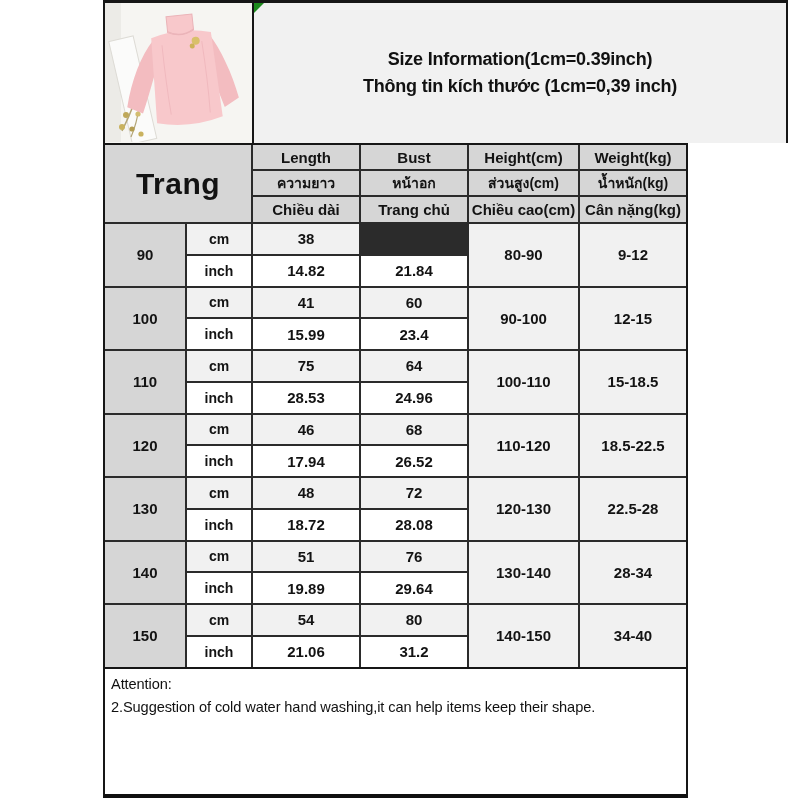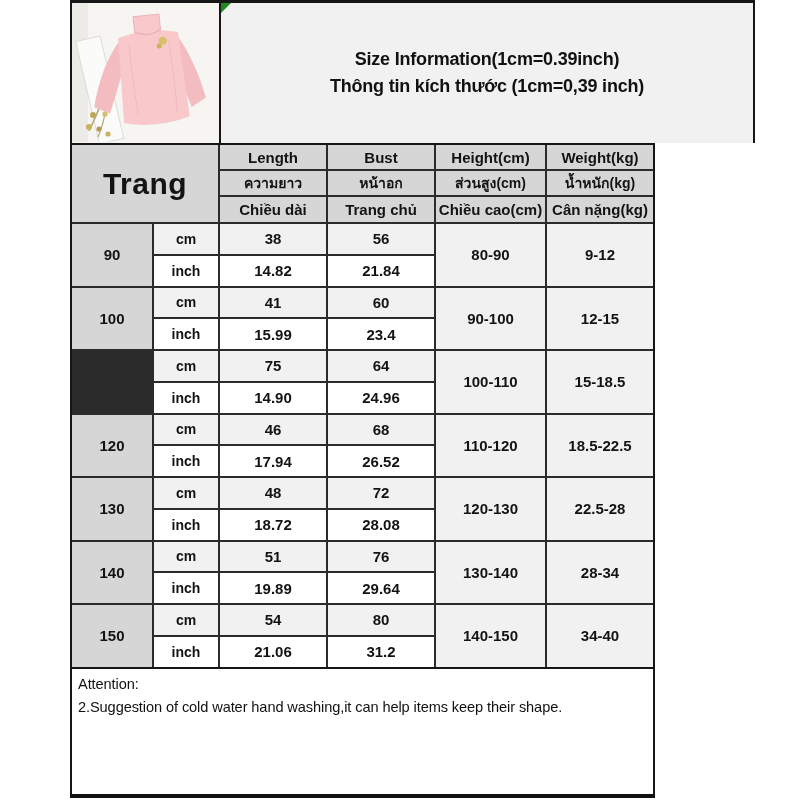--- a/index.html
+++ b/index.html
@@ -1,21 +1,21 @@
 <!DOCTYPE html>
 <html><head>
 <meta charset="utf-8">
 <style>
   html,body { margin:0; padding:0; }
   body {
     width:800px; height:800px; background:#ffffff;
     font-family:"Liberation Sans","DejaVu Sans",sans-serif;
     color:#111;
   }
-  .sheet { width:685px; margin-left:70px; }
+  .sheet { width:685px; margin-left:103px; }
 
   
   .top-row {
     box-sizing:border-box; height:143px; display:flex;
     border:2px solid #161616; border-top-width:3px; border-bottom:0;
   }
   .photo-cell {
     width:147px; flex:0 0 147px; background:#f6f5f2;
     border-right:2px solid #161616; overflow:hidden;
   }
@@ -113,44 +113,44 @@
     <div class="c gray th-txt" style="grid-area:2/6/3/7">น้ำหนัก(kg)</div>
 
     <div class="c gray" style="grid-area:3/3/4/4">Chiều dài</div>
     <div class="c gray" style="grid-area:3/5/4/6">Chiều cao(cm)</div>
     <div class="c gray" style="grid-area:3/4/4/5">Trang chủ</div>
     <div class="c gray" style="grid-area:3/6/4/7">Cân nặng(kg)</div>
 
     <div class="c gray" style="grid-area:4/1/6/2">90</div>
     <div class="c lite unit" style="grid-area:4/2/5/3">cm</div>
     <div class="c lite" style="grid-area:4/3/5/4">38</div>
-    <div class="c lite" style="grid-area:4/4/5/5">56</div>
     <div class="c lite" style="grid-area:4/5/6/6">80-90</div>
     <div class="c lite" style="grid-area:4/6/6/7">9-12</div>
     <div class="c unit" style="grid-area:5/2/6/3">inch</div>
     <div class="c" style="grid-area:5/3/6/4">14.82</div>
     <div class="c" style="grid-area:5/4/6/5">21.84</div>
 
     <div class="c gray" style="grid-area:6/1/8/2">100</div>
     <div class="c lite unit" style="grid-area:6/2/7/3">cm</div>
     <div class="c lite" style="grid-area:6/3/7/4">41</div>
     <div class="c lite" style="grid-area:6/4/7/5">60</div>
     <div class="c lite" style="grid-area:6/5/8/6">90-100</div>
     <div class="c lite" style="grid-area:6/6/8/7">12-15</div>
     <div class="c unit" style="grid-area:7/2/8/3">inch</div>
     <div class="c" style="grid-area:7/3/8/4">15.99</div>
     <div class="c" style="grid-area:7/4/8/5">23.4</div>
 
+    <div class="c gray" style="grid-area:8/1/10/2">110</div>
     <div class="c lite unit" style="grid-area:8/2/9/3">cm</div>
     <div class="c lite" style="grid-area:8/3/9/4">75</div>
     <div class="c lite" style="grid-area:8/4/9/5">64</div>
     <div class="c lite" style="grid-area:8/5/10/6">100-110</div>
     <div class="c lite" style="grid-area:8/6/10/7">15-18.5</div>
     <div class="c unit" style="grid-area:9/2/10/3">inch</div>
-    <div class="c" style="grid-area:9/3/10/4">14.90</div>
+    <div class="c" style="grid-area:9/3/10/4">28.53</div>
     <div class="c" style="grid-area:9/4/10/5">24.96</div>
 
     <div class="c gray" style="grid-area:10/1/12/2">120</div>
     <div class="c lite unit" style="grid-area:10/2/11/3">cm</div>
     <div class="c lite" style="grid-area:10/3/11/4">46</div>
     <div class="c lite" style="grid-area:10/4/11/5">68</div>
     <div class="c lite" style="grid-area:10/5/12/6">110-120</div>
     <div class="c lite" style="grid-area:10/6/12/7">18.5-22.5</div>
     <div class="c unit" style="grid-area:11/2/12/3">inch</div>
     <div class="c" style="grid-area:11/3/12/4">17.94</div>

